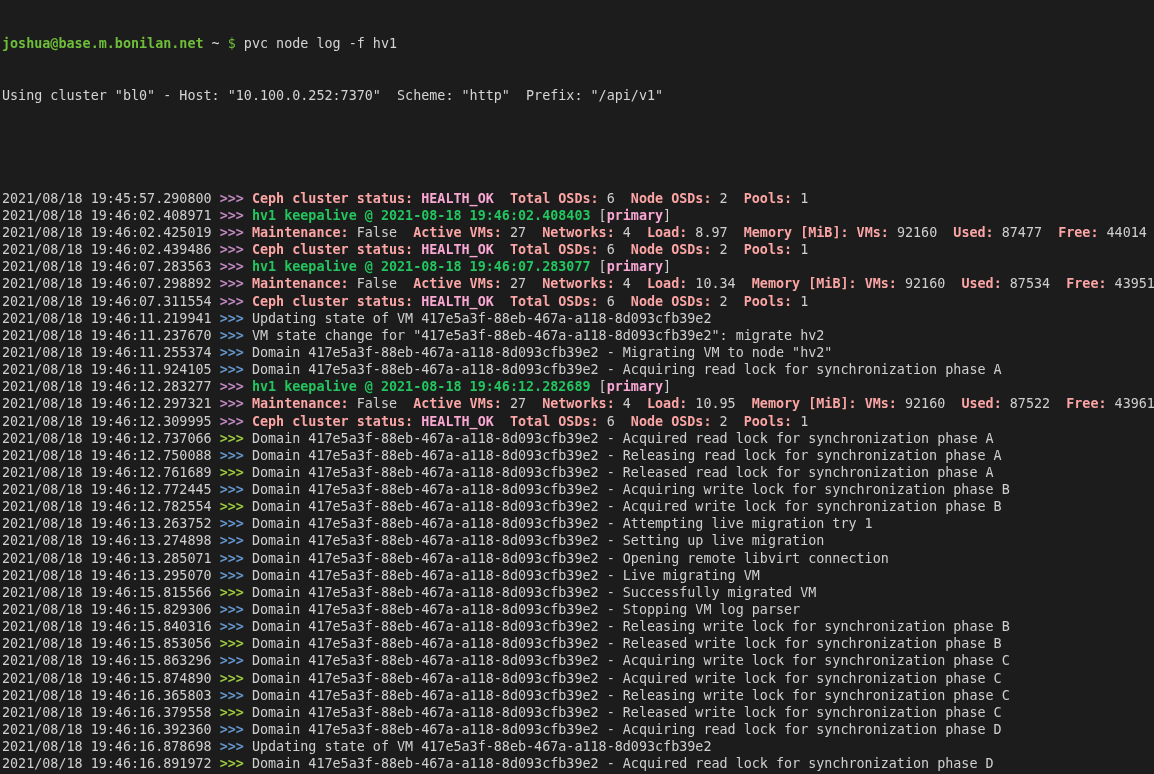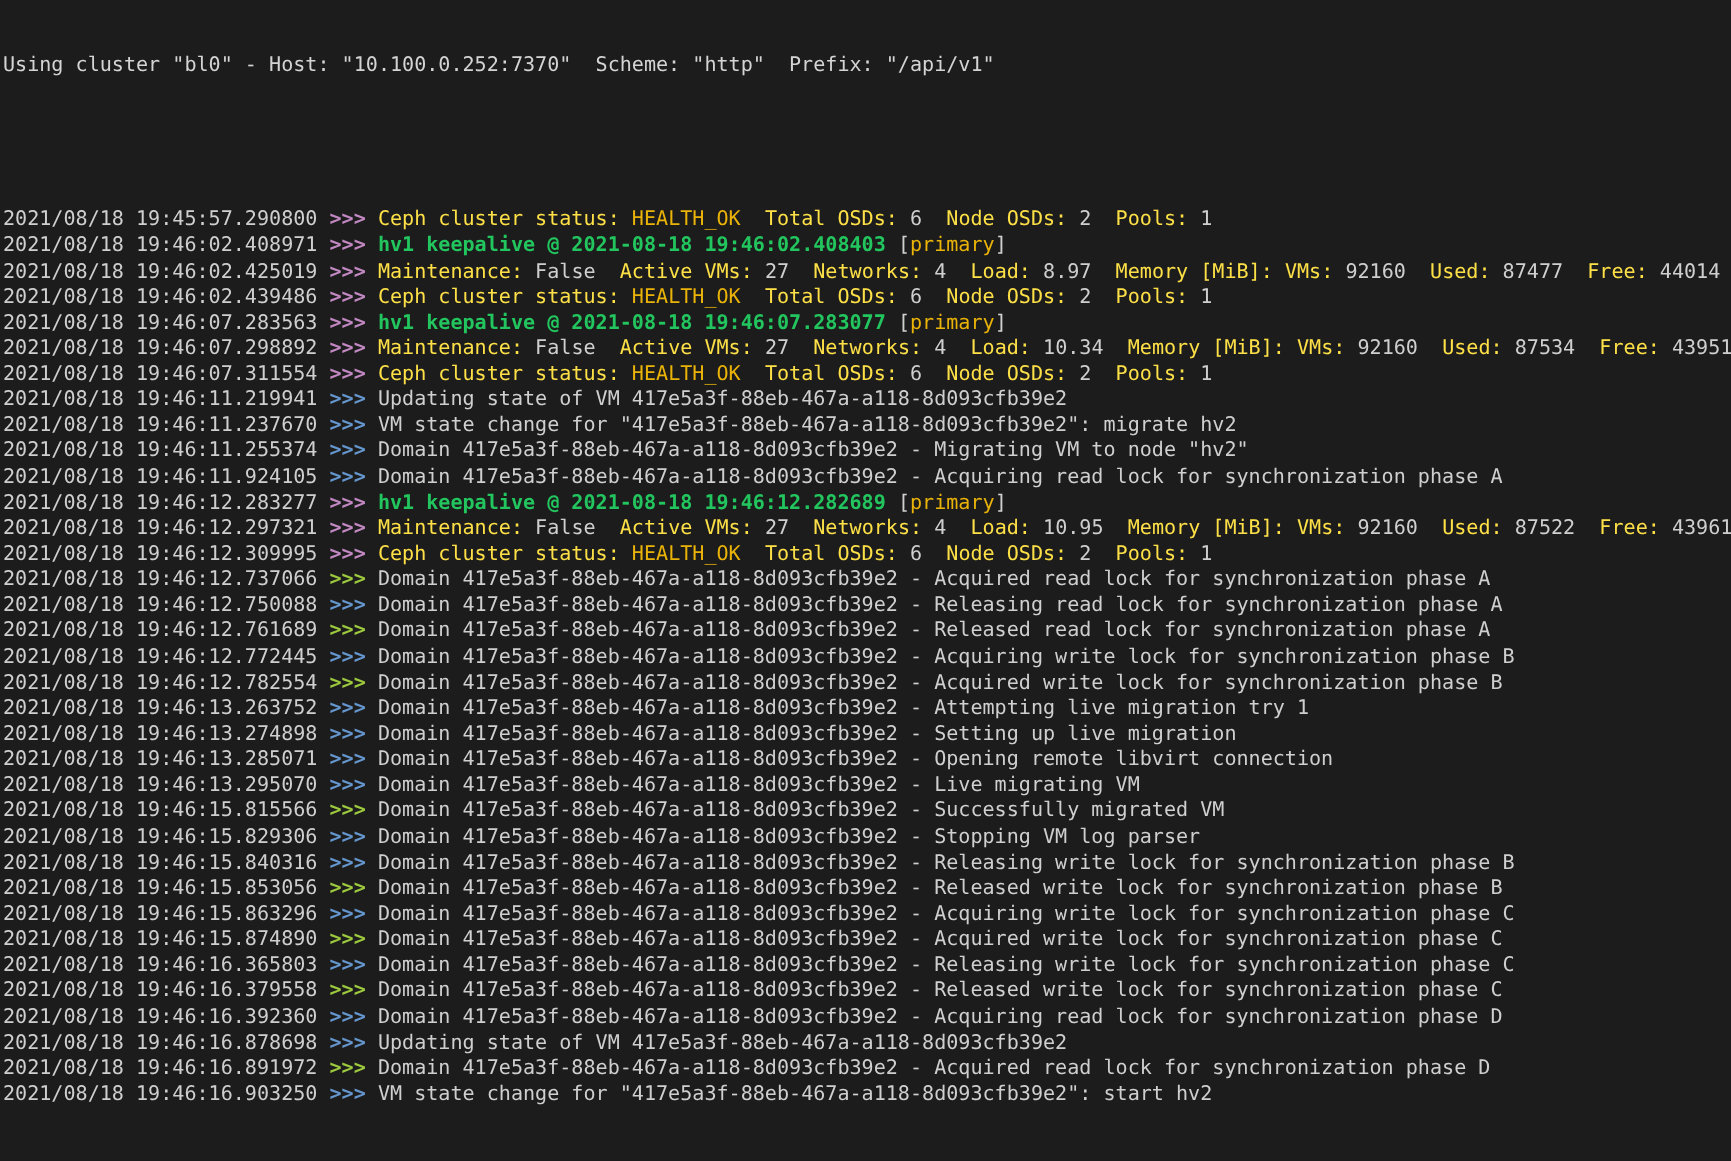--- a/index.html
+++ b/index.html
@@ -30,36 +30,37 @@
   .p-user   { color: #6fbe3a; font-weight: bold; }
   .p-cwd    { color: #d4d4d4; }
   .p-symbol { color: #6fbe3a; }
   .p-cmd    { color: #d4d4d4; }
 
   
   .ts  { color: #cfcfcf; }
   .s-p { color: #cfcfcf; }
 
   
-  .s-b { color: #fde047; font-weight: normal; }
+  .s-b { color: #fca5a5; font-weight: bold; }
 
   
-  .s-g { color: #eab308; font-weight: normal; }
+  .s-g { color: #f9a8d4; font-weight: bold; }
 
   
   .s-m { color: #22c55e; font-weight: bold; }
 
   
   .arrow { font-weight: bold; }
   .arrow.status { color: #c288c2; }
   .arrow.info   { color: #6596cd; }
   .arrow.ok     { color: #9cc93e; }
 </style>
 </head>
 <body>
 
 <div class="terminal">
+  <div class="line"><span class="p-user">joshua@base.m.bonilan.net</span><span class="p-cwd"> ~ </span><span class="p-symbol">$ </span><span class="p-cmd">pvc node log -f hv1</span></div>
   <div class="line">Using cluster "bl0" - Host: "10.100.0.252:7370"  Scheme: "http"  Prefix: "/api/v1"</div>
   <div class="blank-line"></div>
   <div><div class="line"><span class="ts">2021/08/18 19:45:57.290800 </span><span class="arrow status">&gt;&gt;&gt; </span><span class="s-b">Ceph cluster status:</span><span class="s-p"> </span><span class="s-g">HEALTH_OK</span><span class="s-p">  </span><span class="s-b">Total OSDs:</span><span class="s-p"> 6  </span><span class="s-b">Node OSDs:</span><span class="s-p"> 2  </span><span class="s-b">Pools:</span><span class="s-p"> 1</span></div><div class="line"><span class="ts">2021/08/18 19:46:02.408971 </span><span class="arrow status">&gt;&gt;&gt; </span><span class="s-m">hv1 keepalive @ 2021-08-18 19:46:02.408403</span><span class="s-p"> [</span><span class="s-g">primary</span><span class="s-p">]</span></div><div class="line"><span class="ts">2021/08/18 19:46:02.425019 </span><span class="arrow status">&gt;&gt;&gt; </span><span class="s-b">Maintenance:</span><span class="s-p"> False  </span><span class="s-b">Active VMs:</span><span class="s-p"> 27  </span><span class="s-b">Networks:</span><span class="s-p"> 4  </span><span class="s-b">Load:</span><span class="s-p"> 8.97  </span><span class="s-b">Memory [MiB]:</span><span class="s-p"> </span><span class="s-b">VMs:</span><span class="s-p"> 92160  </span><span class="s-b">Used:</span><span class="s-p"> 87477  </span><span class="s-b">Free:</span><span class="s-p"> 44014</span></div><div class="line"><span class="ts">2021/08/18 19:46:02.439486 </span><span class="arrow status">&gt;&gt;&gt; </span><span class="s-b">Ceph cluster status:</span><span class="s-p"> </span><span class="s-g">HEALTH_OK</span><span class="s-p">  </span><span class="s-b">Total OSDs:</span><span class="s-p"> 6  </span><span class="s-b">Node OSDs:</span><span class="s-p"> 2  </span><span class="s-b">Pools:</span><span class="s-p"> 1</span></div><div class="line"><span class="ts">2021/08/18 19:46:07.283563 </span><span class="arrow status">&gt;&gt;&gt; </span><span class="s-m">hv1 keepalive @ 2021-08-18 19:46:07.283077</span><span class="s-p"> [</span><span class="s-g">primary</span><span class="s-p">]</span></div><div class="line"><span class="ts">2021/08/18 19:46:07.298892 </span><span class="arrow status">&gt;&gt;&gt; </span><span class="s-b">Maintenance:</span><span class="s-p"> False  </span><span class="s-b">Active VMs:</span><span class="s-p"> 27  </span><span class="s-b">Networks:</span><span class="s-p"> 4  </span><span class="s-b">Load:</span><span class="s-p"> 10.34  </span><span class="s-b">Memory [MiB]:</span><span class="s-p"> </span><span class="s-b">VMs:</span><span class="s-p"> 92160  </span><span class="s-b">Used:</span><span class="s-p"> 87534  </span><span class="s-b">Free:</span><span class="s-p"> 43951</span></div><div class="line"><span class="ts">2021/08/18 19:46:07.311554 </span><span class="arrow status">&gt;&gt;&gt; </span><span class="s-b">Ceph cluster status:</span><span class="s-p"> </span><span class="s-g">HEALTH_OK</span><span class="s-p">  </span><span class="s-b">Total OSDs:</span><span class="s-p"> 6  </span><span class="s-b">Node OSDs:</span><span class="s-p"> 2  </span><span class="s-b">Pools:</span><span class="s-p"> 1</span></div><div class="line"><span class="ts">2021/08/18 19:46:11.219941 </span><span class="arrow info">&gt;&gt;&gt; </span><span class="s-p">Updating state of VM 417e5a3f-88eb-467a-a118-8d093cfb39e2</span></div><div class="line"><span class="ts">2021/08/18 19:46:11.237670 </span><span class="arrow info">&gt;&gt;&gt; </span><span class="s-p">VM state change for "417e5a3f-88eb-467a-a118-8d093cfb39e2": migrate hv2</span></div><div class="line"><span class="ts">2021/08/18 19:46:11.255374 </span><span class="arrow info">&gt;&gt;&gt; </span><span class="s-p">Domain 417e5a3f-88eb-467a-a118-8d093cfb39e2 - Migrating VM to node "hv2"</span></div><div class="line"><span class="ts">2021/08/18 19:46:11.924105 </span><span class="arrow info">&gt;&gt;&gt; </span><span class="s-p">Domain 417e5a3f-88eb-467a-a118-8d093cfb39e2 - Acquiring read lock for synchronization phase A</span></div><div class="line"><span class="ts">2021/08/18 19:46:12.283277 </span><span class="arrow status">&gt;&gt;&gt; </span><span class="s-m">hv1 keepalive @ 2021-08-18 19:46:12.282689</span><span class="s-p"> [</span><span class="s-g">primary</span><span class="s-p">]</span></div><div class="line"><span class="ts">2021/08/18 19:46:12.297321 </span><span class="arrow status">&gt;&gt;&gt; </span><span class="s-b">Maintenance:</span><span class="s-p"> False  </span><span class="s-b">Active VMs:</span><span class="s-p"> 27  </span><span class="s-b">Networks:</span><span class="s-p"> 4  </span><span class="s-b">Load:</span><span class="s-p"> 10.95  </span><span class="s-b">Memory [MiB]:</span><span class="s-p"> </span><span class="s-b">VMs:</span><span class="s-p"> 92160  </span><span class="s-b">Used:</span><span class="s-p"> 87522  </span><span class="s-b">Free:</span><span class="s-p"> 43961</span></div><div class="line"><span class="ts">2021/08/18 19:46:12.309995 </span><span class="arrow status">&gt;&gt;&gt; </span><span class="s-b">Ceph cluster status:</span><span class="s-p"> </span><span class="s-g">HEALTH_OK</span><span class="s-p">  </span><span class="s-b">Total OSDs:</span><span class="s-p"> 6  </span><span class="s-b">Node OSDs:</span><span class="s-p"> 2  </span><span class="s-b">Pools:</span><span class="s-p"> 1</span></div><div class="line"><span class="ts">2021/08/18 19:46:12.737066 </span><span class="arrow ok">&gt;&gt;&gt; </span><span class="s-p">Domain 417e5a3f-88eb-467a-a118-8d093cfb39e2 - Acquired read lock for synchronization phase A</span></div><div class="line"><span class="ts">2021/08/18 19:46:12.750088 </span><span class="arrow info">&gt;&gt;&gt; </span><span class="s-p">Domain 417e5a3f-88eb-467a-a118-8d093cfb39e2 - Releasing read lock for synchronization phase A</span></div><div class="line"><span class="ts">2021/08/18 19:46:12.761689 </span><span class="arrow ok">&gt;&gt;&gt; </span><span class="s-p">Domain 417e5a3f-88eb-467a-a118-8d093cfb39e2 - Released read lock for synchronization phase A</span></div><div class="line"><span class="ts">2021/08/18 19:46:12.772445 </span><span class="arrow info">&gt;&gt;&gt; </span><span class="s-p">Domain 417e5a3f-88eb-467a-a118-8d093cfb39e2 - Acquiring write lock for synchronization phase B</span></div><div class="line"><span class="ts">2021/08/18 19:46:12.782554 </span><span class="arrow ok">&gt;&gt;&gt; </span><span class="s-p">Domain 417e5a3f-88eb-467a-a118-8d093cfb39e2 - Acquired write lock for synchronization phase B</span></div><div class="line"><span class="ts">2021/08/18 19:46:13.263752 </span><span class="arrow info">&gt;&gt;&gt; </span><span class="s-p">Domain 417e5a3f-88eb-467a-a118-8d093cfb39e2 - Attempting live migration try 1</span></div><div class="line"><span class="ts">2021/08/18 19:46:13.274898 </span><span class="arrow info">&gt;&gt;&gt; </span><span class="s-p">Domain 417e5a3f-88eb-467a-a118-8d093cfb39e2 - Setting up live migration</span></div><div class="line"><span class="ts">2021/08/18 19:46:13.285071 </span><span class="arrow info">&gt;&gt;&gt; </span><span class="s-p">Domain 417e5a3f-88eb-467a-a118-8d093cfb39e2 - Opening remote libvirt connection</span></div><div class="line"><span class="ts">2021/08/18 19:46:13.295070 </span><span class="arrow info">&gt;&gt;&gt; </span><span class="s-p">Domain 417e5a3f-88eb-467a-a118-8d093cfb39e2 - Live migrating VM</span></div><div class="line"><span class="ts">2021/08/18 19:46:15.815566 </span><span class="arrow ok">&gt;&gt;&gt; </span><span class="s-p">Domain 417e5a3f-88eb-467a-a118-8d093cfb39e2 - Successfully migrated VM</span></div><div class="line"><span class="ts">2021/08/18 19:46:15.829306 </span><span class="arrow info">&gt;&gt;&gt; </span><span class="s-p">Domain 417e5a3f-88eb-467a-a118-8d093cfb39e2 - Stopping VM log parser</span></div><div class="line"><span class="ts">2021/08/18 19:46:15.840316 </span><span class="arrow info">&gt;&gt;&gt; </span><span class="s-p">Domain 417e5a3f-88eb-467a-a118-8d093cfb39e2 - Releasing write lock for synchronization phase B</span></div><div class="line"><span class="ts">2021/08/18 19:46:15.853056 </span><span class="arrow ok">&gt;&gt;&gt; </span><span class="s-p">Domain 417e5a3f-88eb-467a-a118-8d093cfb39e2 - Released write lock for synchronization phase B</span></div><div class="line"><span class="ts">2021/08/18 19:46:15.863296 </span><span class="arrow info">&gt;&gt;&gt; </span><span class="s-p">Domain 417e5a3f-88eb-467a-a118-8d093cfb39e2 - Acquiring write lock for synchronization phase C</span></div><div class="line"><span class="ts">2021/08/18 19:46:15.874890 </span><span class="arrow ok">&gt;&gt;&gt; </span><span class="s-p">Domain 417e5a3f-88eb-467a-a118-8d093cfb39e2 - Acquired write lock for synchronization phase C</span></div><div class="line"><span class="ts">2021/08/18 19:46:16.365803 </span><span class="arrow info">&gt;&gt;&gt; </span><span class="s-p">Domain 417e5a3f-88eb-467a-a118-8d093cfb39e2 - Releasing write lock for synchronization phase C</span></div><div class="line"><span class="ts">2021/08/18 19:46:16.379558 </span><span class="arrow ok">&gt;&gt;&gt; </span><span class="s-p">Domain 417e5a3f-88eb-467a-a118-8d093cfb39e2 - Released write lock for synchronization phase C</span></div><div class="line"><span class="ts">2021/08/18 19:46:16.392360 </span><span class="arrow info">&gt;&gt;&gt; </span><span class="s-p">Domain 417e5a3f-88eb-467a-a118-8d093cfb39e2 - Acquiring read lock for synchronization phase D</span></div><div class="line"><span class="ts">2021/08/18 19:46:16.878698 </span><span class="arrow info">&gt;&gt;&gt; </span><span class="s-p">Updating state of VM 417e5a3f-88eb-467a-a118-8d093cfb39e2</span></div><div class="line"><span class="ts">2021/08/18 19:46:16.891972 </span><span class="arrow ok">&gt;&gt;&gt; </span><span class="s-p">Domain 417e5a3f-88eb-467a-a118-8d093cfb39e2 - Acquired read lock for synchronization phase D</span></div><div class="line"><span class="ts">2021/08/18 19:46:16.903250 </span><span class="arrow info">&gt;&gt;&gt; </span><span class="s-p">VM state change for "417e5a3f-88eb-467a-a118-8d093cfb39e2": start hv2</span></div></div>
   
   
 </div>
 
 </body></html>

